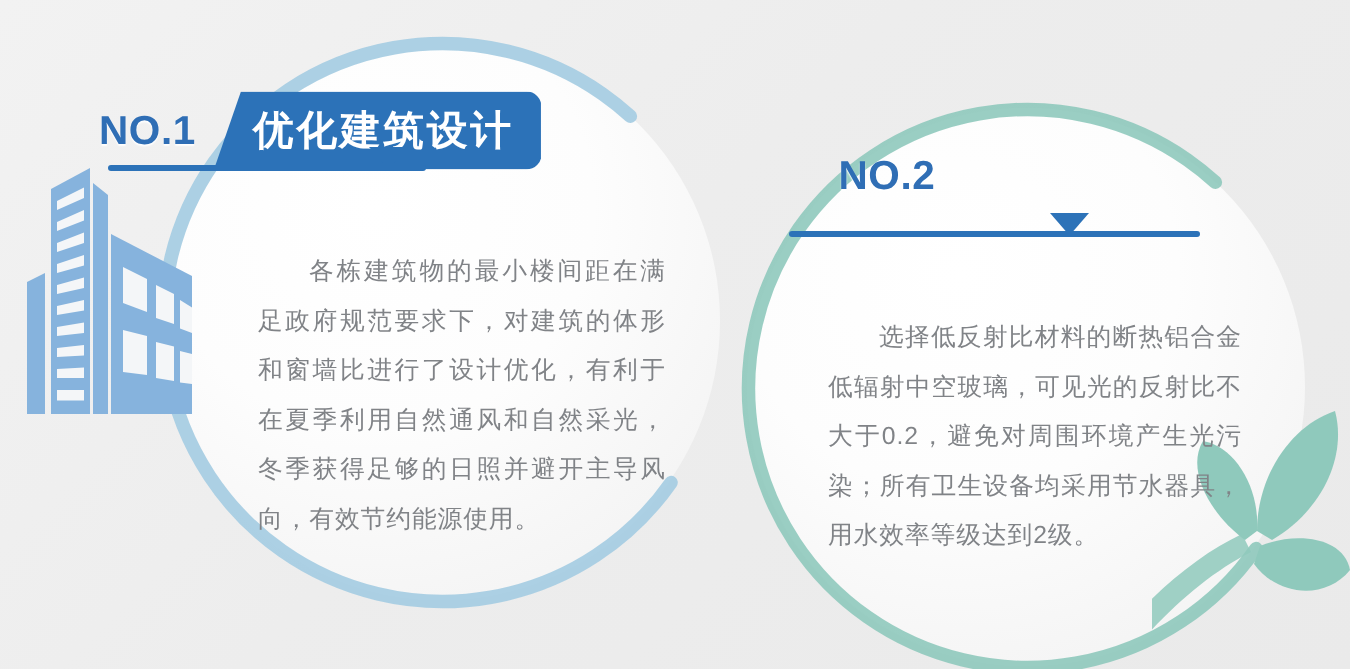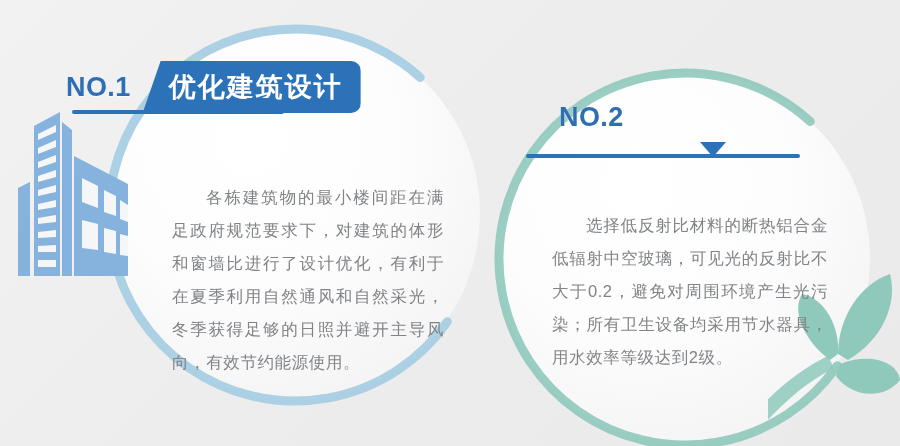--- a/index.html
+++ b/index.html
@@ -141,21 +141,21 @@
   .body-text {
     position: absolute;
     color: #808387;
     font-size: 16.5px;
     line-height: 33px;
     letter-spacing: 0.6px;
     text-indent: 34px;
     text-align: justify;
     text-justify: inter-character;
   }
-  #body-1 { left: 172px; top: 164px; width: 272px; }
+  #body-1 { left: 172px; top: 148px; width: 272px; }
 </style>
 </head>
 <body>
 
 <div id="canvas">
 
   <div class="panel-disc" id="disc1"></div>
   <div class="panel-disc" id="disc2"></div>
 
   <svg class="ring-svg" id="ring1-svg" viewBox="0 0 390 390">

